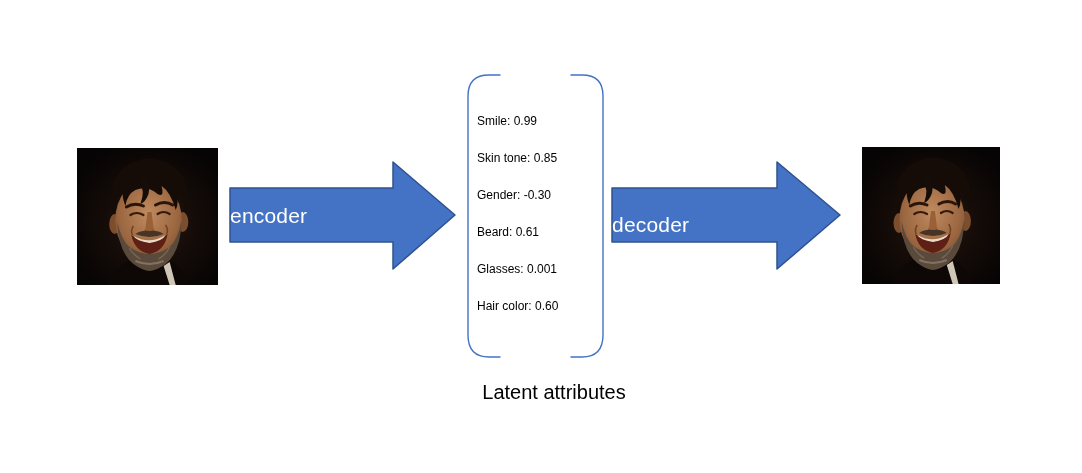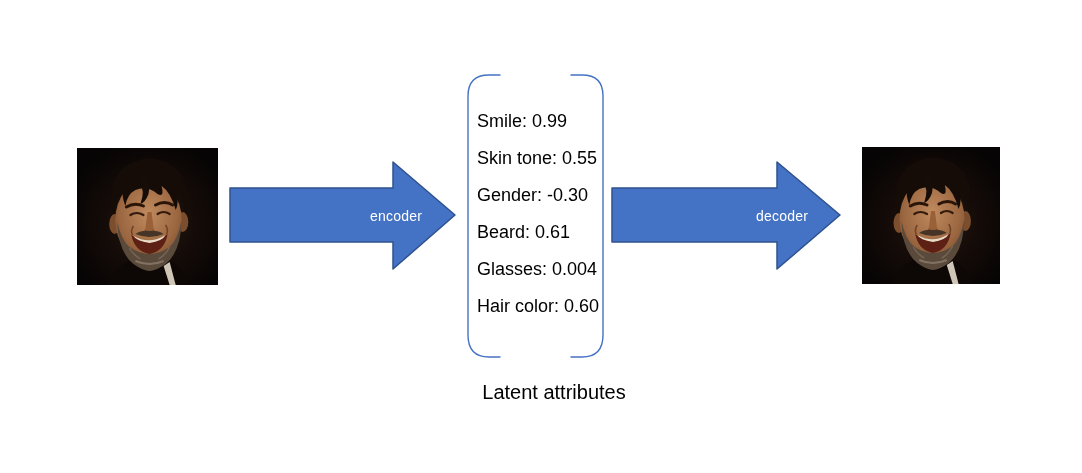--- a/index.html
+++ b/index.html
@@ -4,28 +4,28 @@
 <style>
   html,body{margin:0;padding:0;background:#ffffff;}
   .canvas{
     position:relative;width:1082px;height:473px;background:#ffffff;
     font-family:"Liberation Sans", sans-serif;overflow:hidden;
   }
   .photo{position:absolute;display:block;}
   .arrow{position:absolute;display:block;}
   .arrow polygon{stroke:#2F528F;stroke-width:1.5;stroke-linejoin:round;}
   .arrow-label{
-    position:absolute;height:30px;line-height:30px;text-align:right;
-    color:#ffffff;font-size:14px;letter-spacing:0.2px;
+    position:absolute;height:30px;line-height:30px;text-align:left;
+    color:#ffffff;font-size:21px;letter-spacing:0.2px;
   }
   .bracket{position:absolute;display:block;}
   .bracket path{fill:none;stroke-width:1.4;stroke-linecap:round;}
   .attrs{
     position:absolute;left:477px;top:103px;width:125px;
-    color:#000000;font-size:18px;
+    color:#000000;font-size:12px;
   }
   .attr{height:37px;line-height:37px;white-space:nowrap;}
   .latent-title{
     position:absolute;left:0;top:381px;width:1068px;text-align:center;
     color:#000000;font-size:20px;padding-left:20px;
   }
 </style>
 </head>
 <body>
 
@@ -83,31 +83,31 @@
   </svg>
   <div class="arrow-label" style="left:230px;top:201px;width:192px">encoder</div>
 
   <svg class="bracket" style="left:467px;top:74px" width="137" height="284" viewBox="0 0 137 284">
     <path d="M33 1 L22 1 Q1 1 1 22 L1 261 Q1 283 22 283 L33 283" stroke="#4472C4"></path>
     <path d="M104 1 L115 1 Q136 1 136 22 L136 261 Q136 283 115 283 L104 283" stroke="#4472C4"></path>
   </svg>
 
   <div class="attrs">
     <div class="attr">Smile: 0.99</div>
-    <div class="attr">Skin tone: 0.55</div>
+    <div class="attr">Skin tone: 0.85</div>
     <div class="attr">Gender: -0.30</div>
     <div class="attr">Beard: 0.61</div>
-    <div class="attr">Glasses: 0.004</div>
+    <div class="attr">Glasses: 0.001</div>
     <div class="attr">Hair color: 0.60</div>
   </div>
 
   <svg class="arrow" style="left:611px;top:161px" width="231" height="110" viewBox="0 0 231 110">
     <polygon points="1,27 166,27 166,1 229,54 166,108 166,81 1,81" fill="#4472C4"></polygon>
   </svg>
-  <div class="arrow-label" style="left:612px;top:201px;width:196px">decoder</div>
+  <div class="arrow-label" style="left:612px;top:210px;width:196px">decoder</div>
 
   <svg class="photo" style="left:862px;top:147px" width="138" height="137" role="img">
       <use href="#portrait" width="138" height="137"></use>
     </svg>
 
   <div class="latent-title">Latent attributes</div>
 
 </div>
 
 </body></html>

